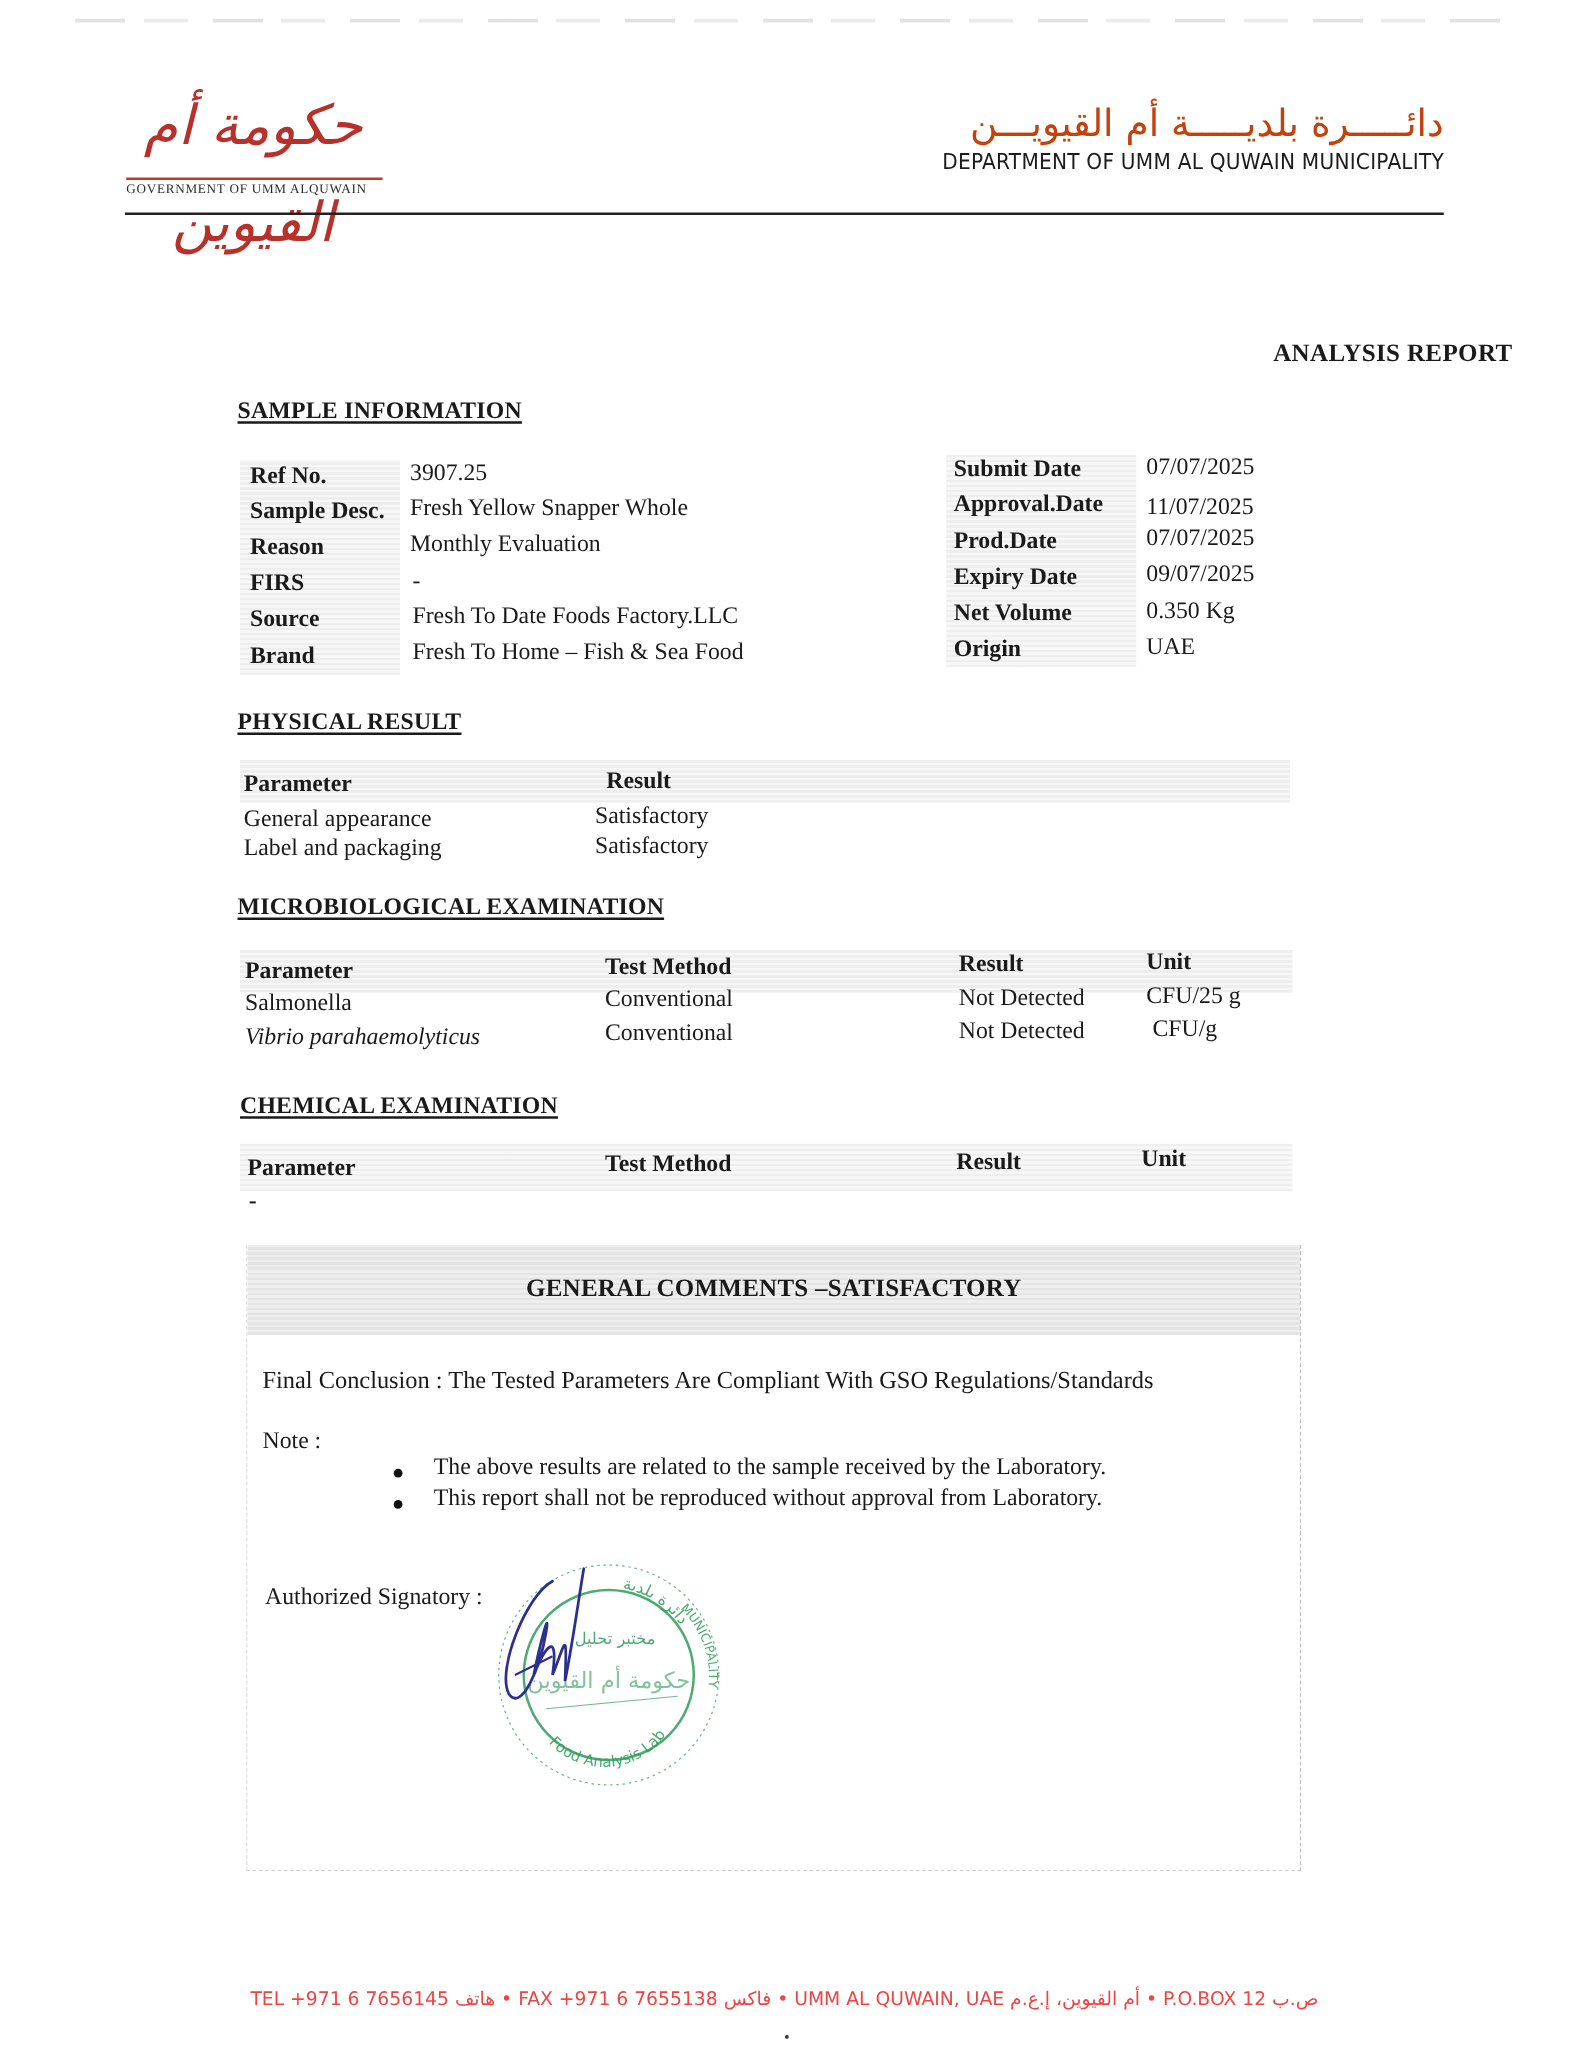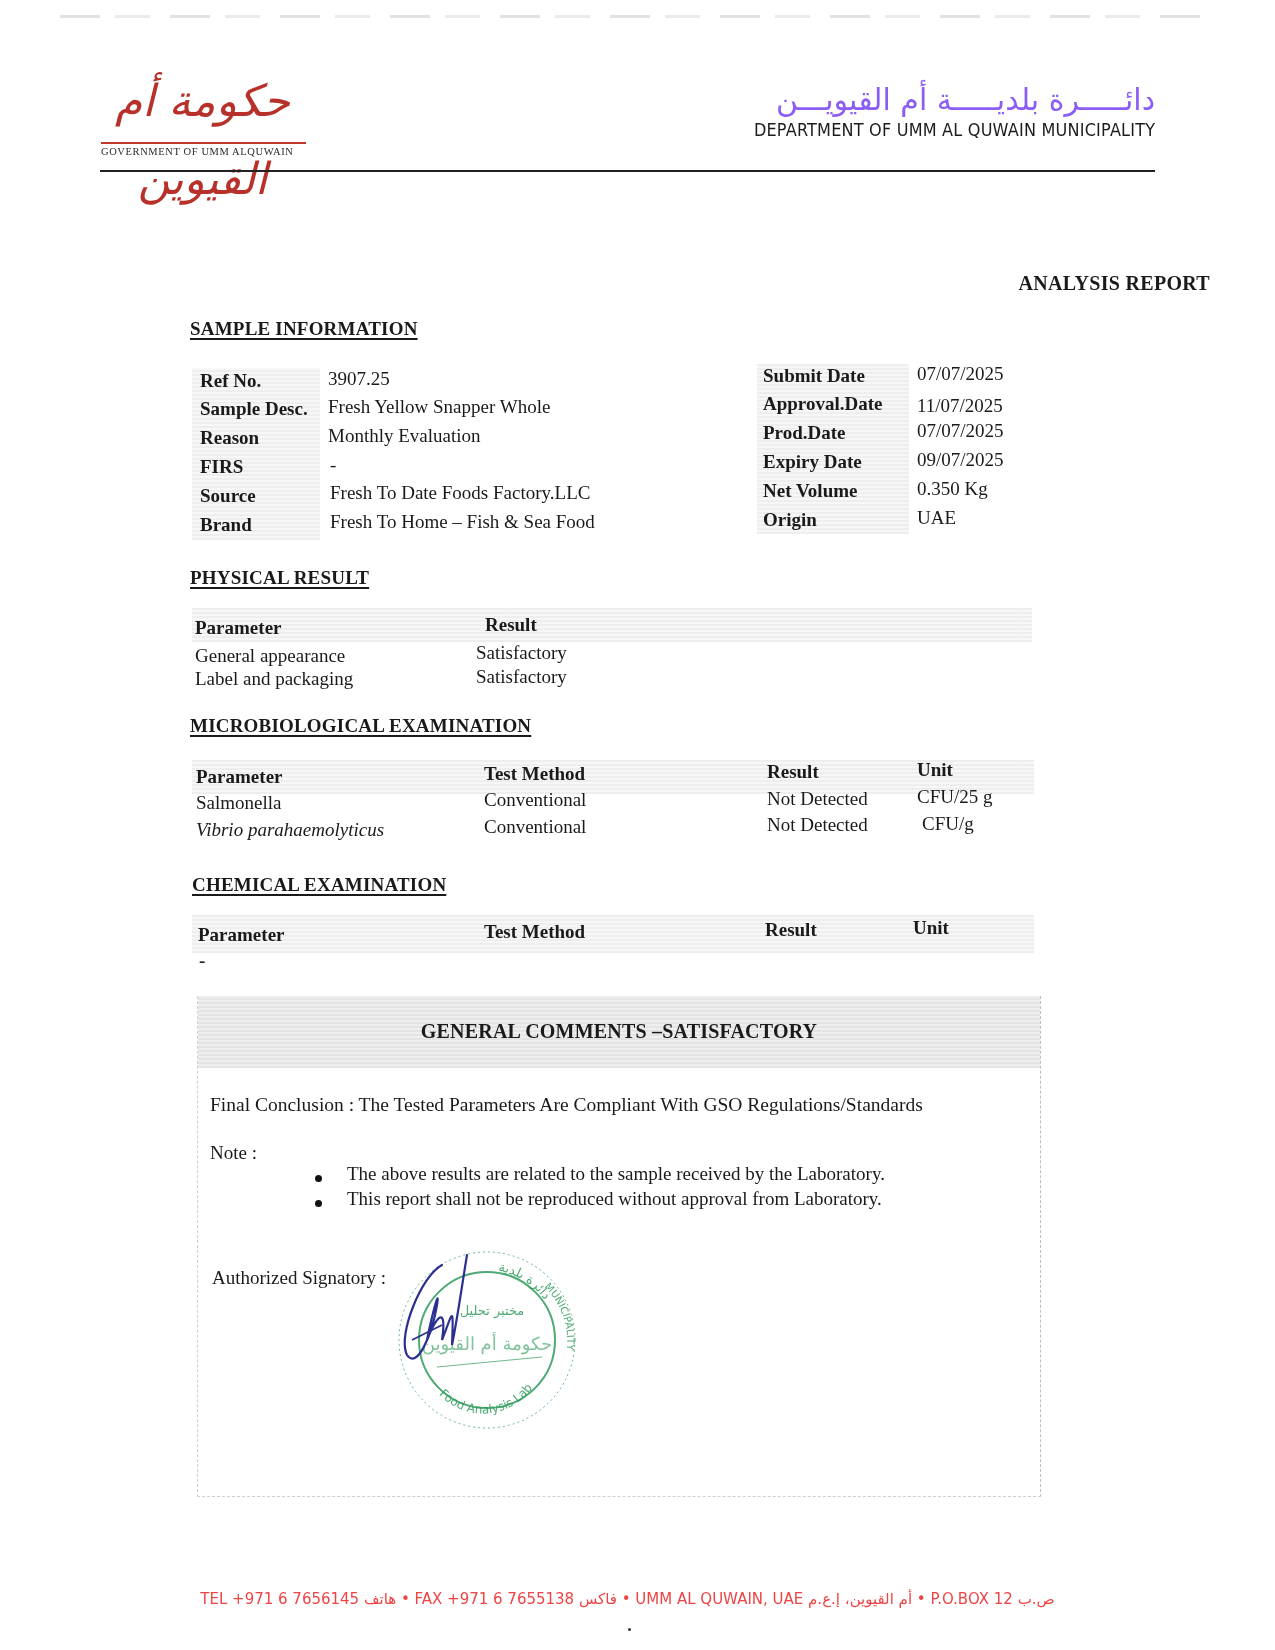--- a/index.html
+++ b/index.html
@@ -21,21 +21,21 @@
       font-style: italic;
     }
     .logo-red-line { position: absolute; left: 101px; top: 142px; width: 205px; height: 2px; background: #c0392b; }
     .logo-en {
       position: absolute; left: 101px; top: 146px; width: 210px;
       font-family: "Liberation Serif", serif; font-size: 10.5px; letter-spacing: .6px; color: #2a2a2a;
     }
     
     .dept-ar {
       position: absolute; right: 120px; top: 82px; font-family: "DejaVu Sans", sans-serif;
-      font-size: 30px; color: #8b5cf6; direction: rtl; letter-spacing: 0px;
+      font-size: 30px; color: #c2410c; direction: rtl; letter-spacing: 0px;
     }
     .dept-en {
       position: absolute; right: 120px; top: 120px; font-family: "DejaVu Sans", sans-serif;
       font-size: 17.5px; color: #1c1c1c; letter-spacing: .2px; transform: scaleX(.92); transform-origin: right;
     }
     .header-rule { position: absolute; left: 100px; top: 170px; width: 1055px; height: 2px; background: #222; }
 
     .report-title {
       position: absolute; left: 0; width: 1210px; top: 272px; text-align: right;
       font-weight: bold; font-size: 20px; letter-spacing: .3px;

